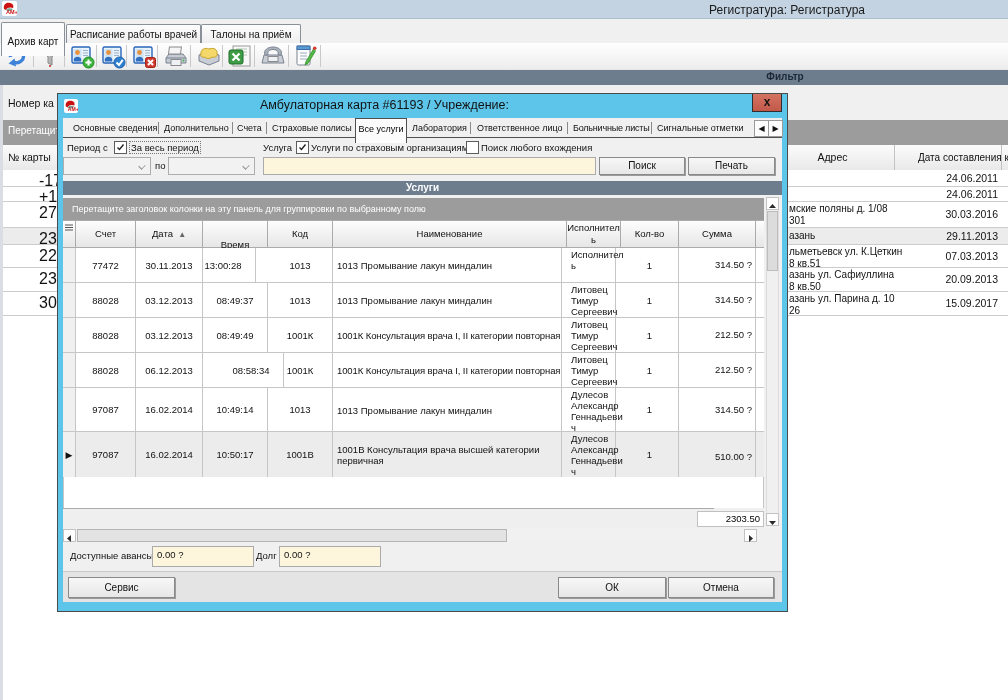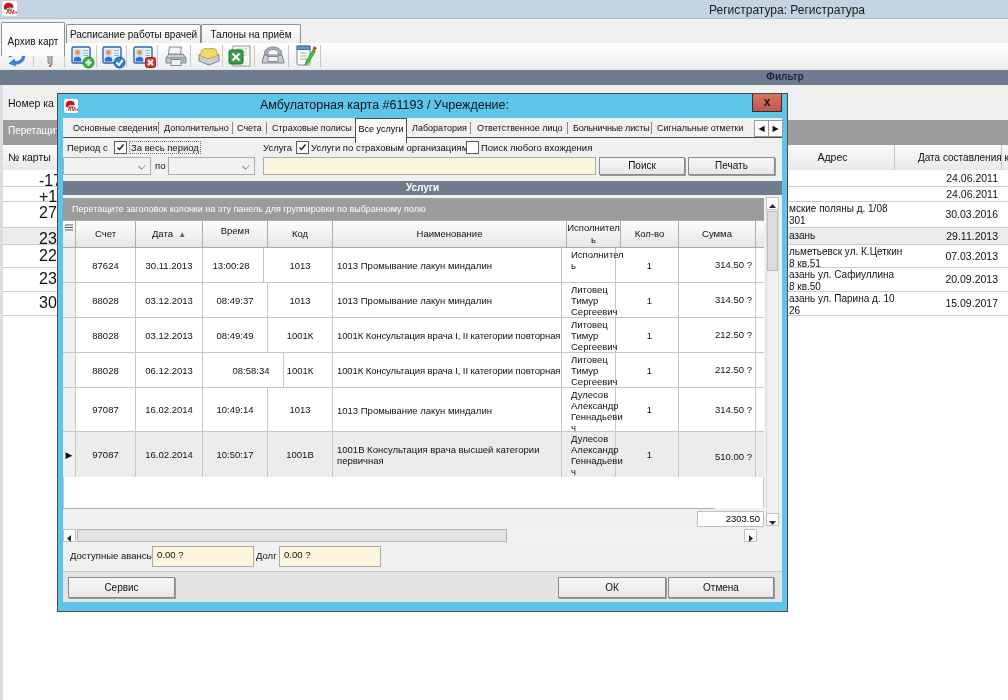--- a/index.html
+++ b/index.html
@@ -286,37 +286,37 @@
       <div class="abs" id="usluga">Услуги</div>
       <div class="abs" id="ggroup">
           <span style="position:absolute;left:9px;">Перетащите заголовок колонки на эту панель для группировки по выбранному полю</span>
         </div>
       <div class="abs" id="ghead">
         <div class="hc" style="left:0;width:12px;"><svg width="9" height="8" style="margin-top:3px;">
               <path d="M0 1h8M0 3.5h8M0 6h8" stroke="#555" stroke-width="1"></path>
             </svg></div>
         <div class="hc" style="left:13px;width:59px;padding-top:7px;">Счет</div>
         <div class="hc" style="left:73px;width:66px;padding-top:7px;">Дата&nbsp;&nbsp;<span style="font-size:8px;color:#666;">▲</span></div>
-        <div class="hc" style="left:140px;width:64px;padding-top:4px;">Время</div>
+        <div class="hc" style="left:140px;width:64px;padding-top:18px;">Время</div>
         <div class="hc" style="left:205px;width:64px;padding-top:7px;">Код</div>
         <div class="hc" style="left:270px;width:233px;padding-top:7px;">Наименование</div>
         <div class="hc" style="left:504px;width:53px;padding-top:1px;">Исполнител<br>ь</div>
         <div class="hc" style="left:558px;width:57px;padding-top:7px;">Кол-во</div>
         <div class="hc" style="left:616px;width:76px;padding-top:7px;">Сумма</div>
       </div>
 
       <div class="grow" style="top:130px;height:34px;">
         <div class="gc" style="left:0;width:12px;background:#f0f0f0;"></div>
         <div class="gc" style="left:13px;width:59px;">
-            <div class="gcen">87624</div>
+            <div class="gcen">77472</div>
           </div>
         <div class="gc" style="left:73px;width:66px;">
             <div class="gcen">30.11.2013</div>
           </div>
-        <div class="gc" style="left:136px;width:64px;">
+        <div class="gc" style="left:128px;width:64px;">
             <div class="gcen">13:00:28</div>
           </div>
         <div class="gc" style="left:205px;width:64px;">
             <div class="gcen">1013</div>
           </div>
         <div class="gc l" style="left:270px;width:229px;">
             <div style="margin-top:11px;">1013 Промывание лакун  миндалин</div>
           </div>
         <div class="gc l" style="left:504px;width:49px;">Исполнител<br>ь</div>
         <div class="gc" style="left:558px;width:57px;">

